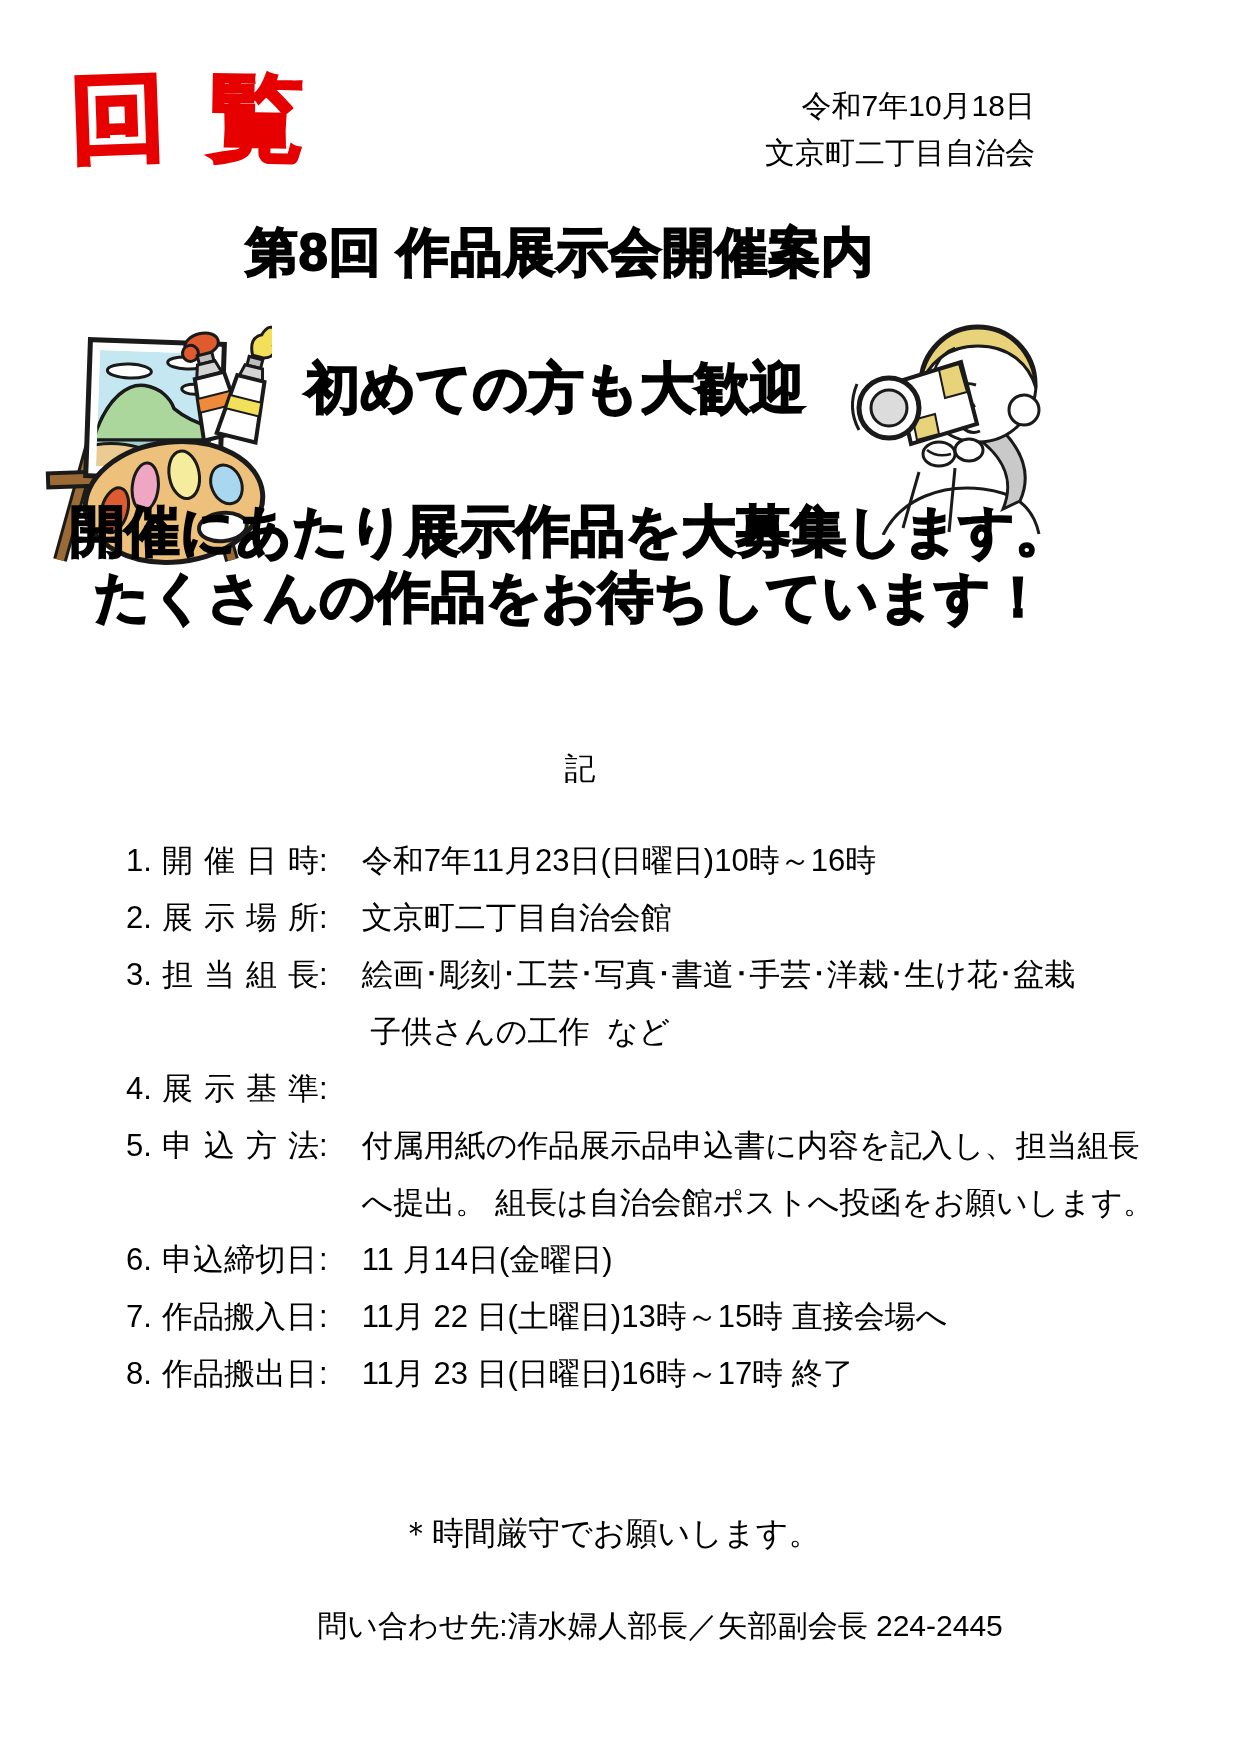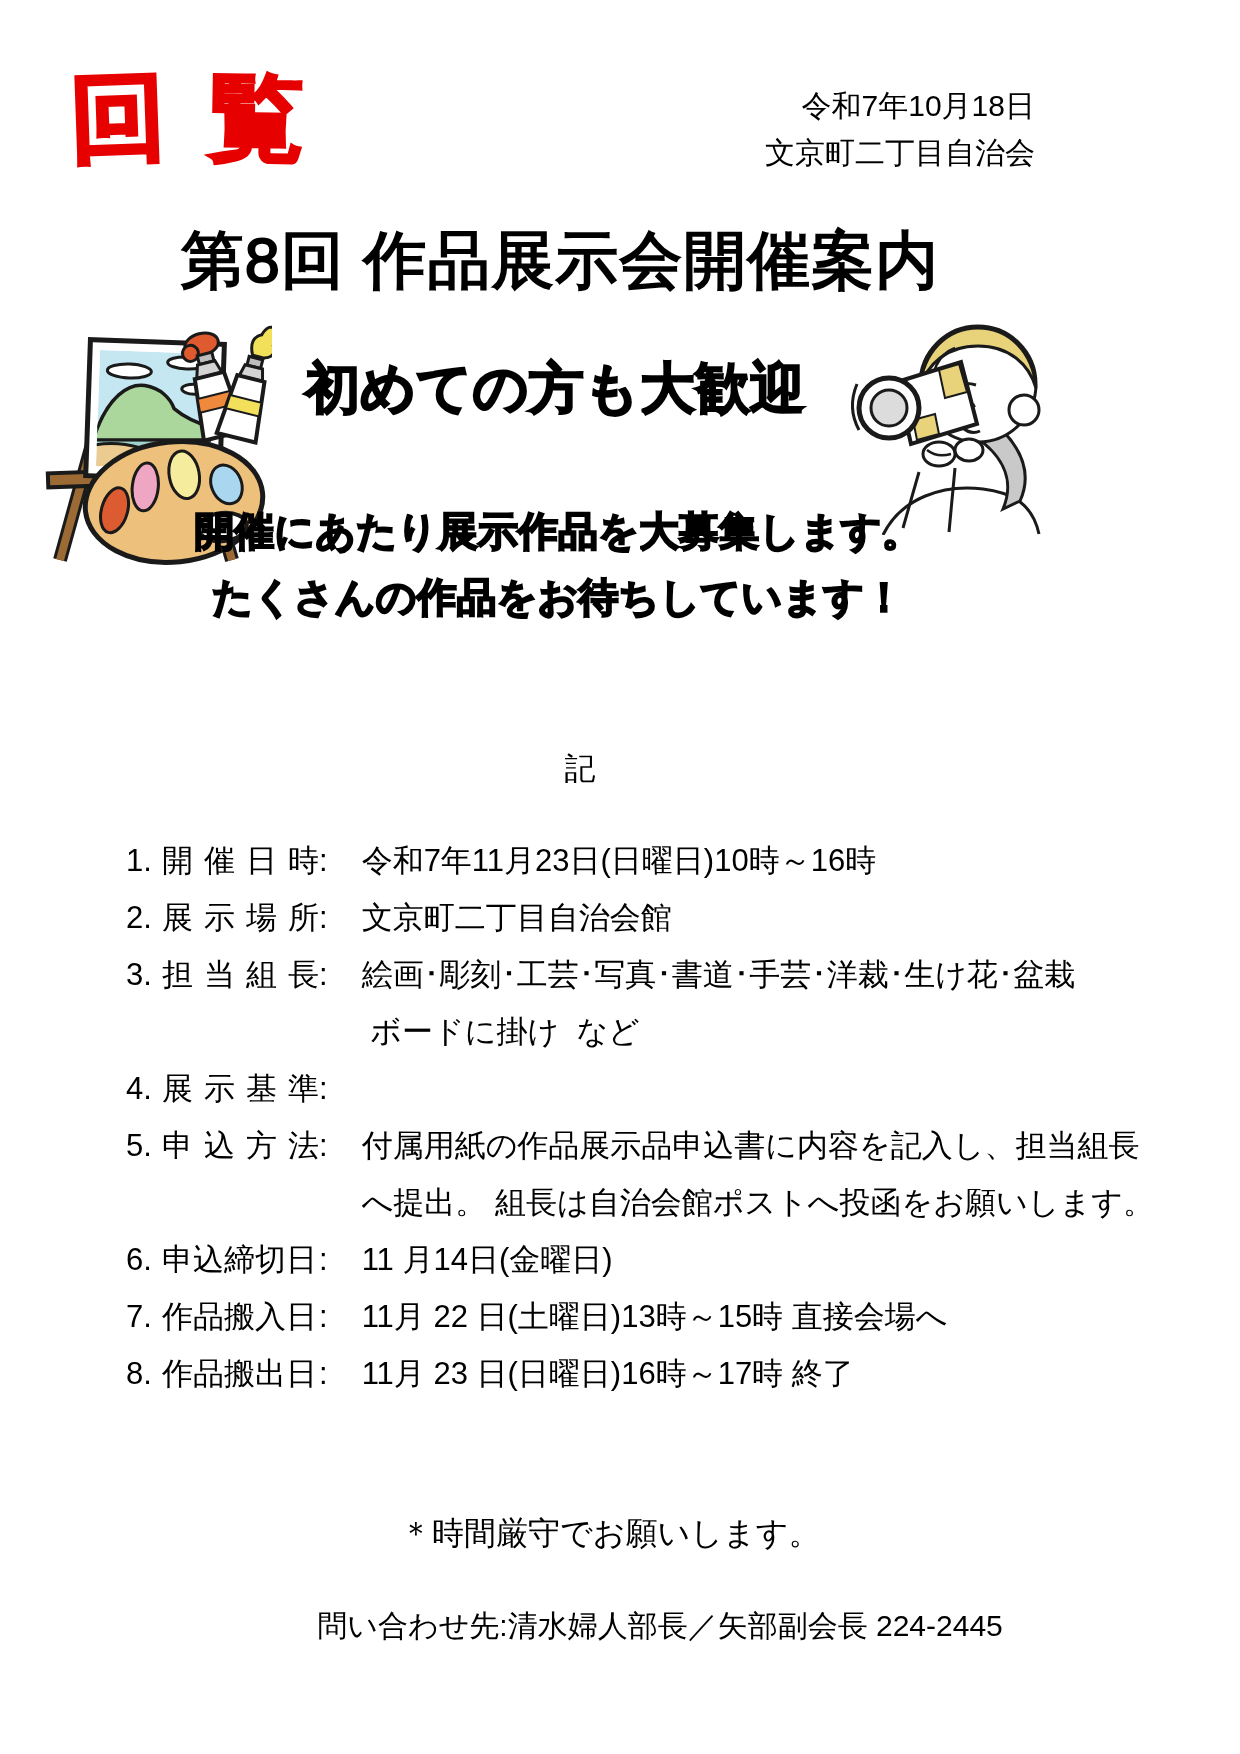--- a/index.html
+++ b/index.html
@@ -16,26 +16,26 @@
   .kairan .k { display:inline-block; -webkit-text-stroke:3px #e60000; }
   .kairan .k1 { transform:rotate(-2deg); margin-right:42px; }
   .kairan .k2 { transform:rotate(1deg); }
 
   
   .header-right { position:absolute; top:82px; right:205px; text-align:right;
                   font-size:30px; line-height:47px; }
 
   
   .main-title { position:absolute; top:218px; left:0; width:1120px; text-align:center;
-                font-size:63px; font-weight:400; letter-spacing:1px;
+                font-size:52px; font-weight:700; letter-spacing:1px;
                 -webkit-text-stroke:2px #000; }
   .subtitle   { position:absolute; top:352px; left:255px; width:600px; text-align:center;
                 font-size:55px; font-weight:900; -webkit-text-stroke:2px #000; }
-  .announce   { position:absolute; top:498px; left:4px; width:1108px; text-align:center;
-                font-size:40px; font-weight:900; line-height:66px;
+  .announce   { position:absolute; top:498px; left:16px; width:1108px; text-align:center;
+                font-size:55px; font-weight:900; line-height:66px;
                 -webkit-text-stroke:2px #000; }
 
   .ki-heading { position:absolute; top:748px; left:0; width:1160px; text-align:center;
                 font-size:31px; }
 
   
   .items { position:absolute; top:832px; left:126px; right:40px;
            list-style:none; margin:0; padding:0; }
   .item-row { display:flex; align-items:flex-start; font-size:31px; line-height:57px; }
   .item-no  { flex:none; width:36px; }
@@ -179,21 +179,21 @@
       <span class="item-label-wrap"><span class="item-label spread">展示場所</span><span class="item-colon">:</span></span>
       <span class="item-content">
           <div class="content-line">文京町二丁目自治会館</div>
         </span>
     </li>
       <li class="item-row">
       <span class="item-no">3.</span>
       <span class="item-label-wrap"><span class="item-label spread">担当組長</span><span class="item-colon">:</span></span>
       <span class="item-content">
           <div class="content-line">絵画･彫刻･工芸･写真･書道･手芸･洋裁･生け花･盆栽</div>
-          <div class="content-line"> ボードに掛け  など</div>
+          <div class="content-line"> 子供さんの工作  など</div>
         </span>
     </li>
       <li class="item-row">
       <span class="item-no">4.</span>
       <span class="item-label-wrap"><span class="item-label spread">展示基準</span><span class="item-colon">:</span></span>
     </li>
       <li class="item-row">
       <span class="item-no">5.</span>
       <span class="item-label-wrap"><span class="item-label spread">申込方法</span><span class="item-colon">:</span></span>
       <span class="item-content">

